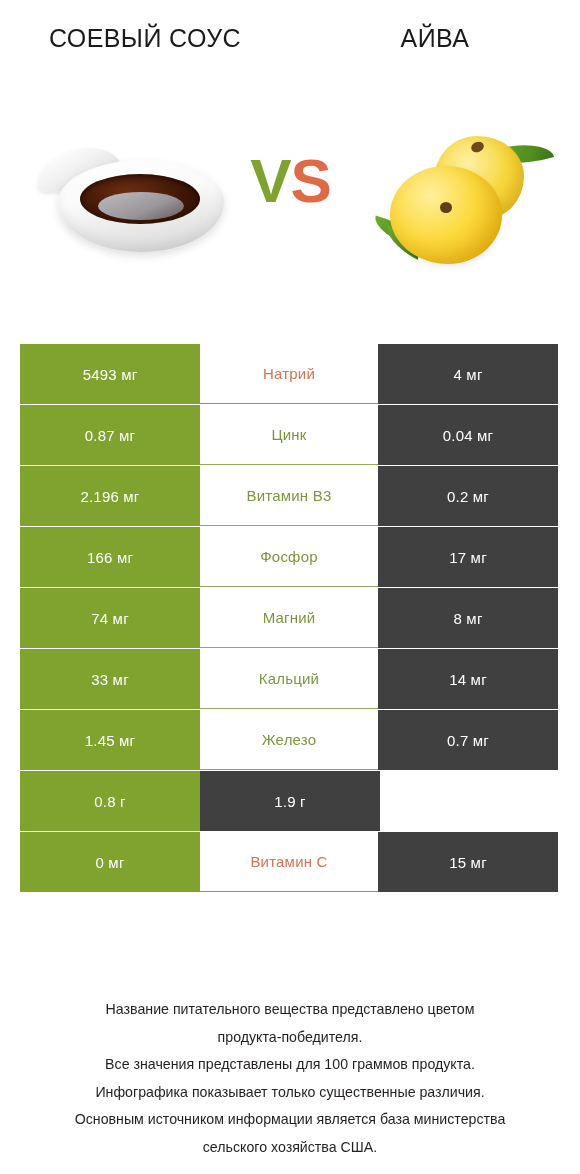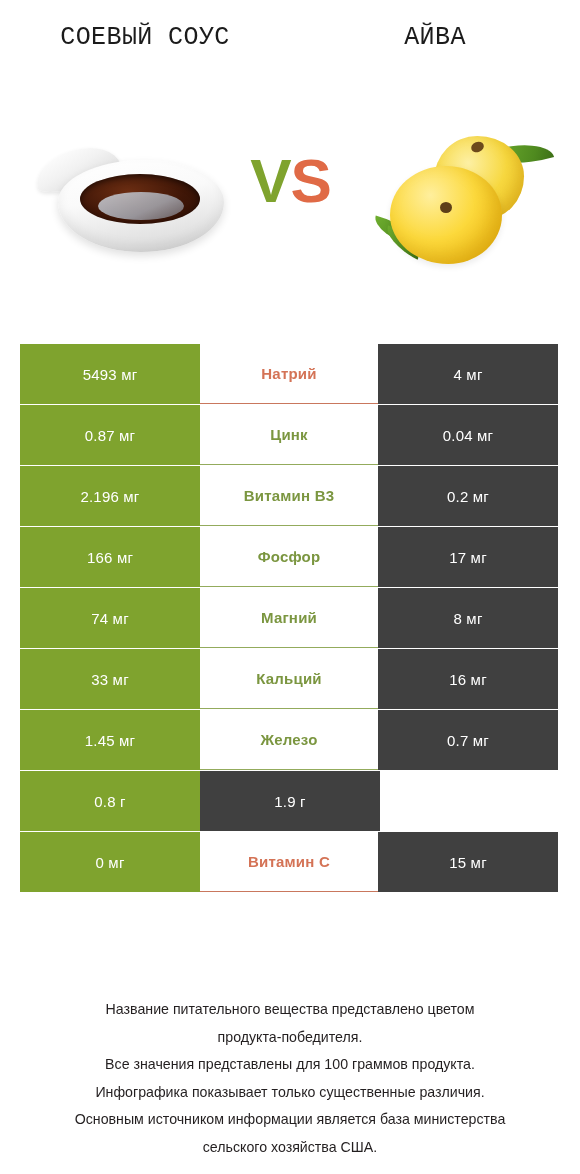--- a/index.html
+++ b/index.html
@@ -15,21 +15,20 @@
     position: relative;
   }
 
   
   .header {
     display: flex;
     width: 580px;
     height: 110px;
     box-sizing: border-box;
     padding-top: 22px;
-    font-family: Liberation Mono, monospace;
   }
   .header-col {
     flex: 1 1 50%;
     display: flex;
     align-items: flex-start;
     justify-content: center;
   }
   .prod-title {
     font-size: 25px;
     line-height: 32px;
@@ -212,21 +211,21 @@
   }
   .cell-right {
     width: 180px;
     background: #404040;
     color: #ffffff;
   }
   .cell-mid {
     width: 178px;
     background: #ffffff;
     font-size: 15px;
-    font-weight: 700;
+    font-weight: 400;
   }
   .cell-mid.win-green {
     color: #7b9640;
     border-bottom: 1px solid #93ab5c;
   }
   .cell-mid.win-orange {
     color: #d47356;
     border-bottom: 1px solid #c9775d;
   }
   .row:last-child .cell-mid.win-green  { border-bottom: 1px solid #93ab5c; }
@@ -309,21 +308,21 @@
       <div class="cell cell-right">17 мг</div>
     </div>
     <div class="row">
       <div class="cell cell-left">74 мг</div>
       <div class="cell cell-mid win-green">Магний</div>
       <div class="cell cell-right">8 мг</div>
     </div>
     <div class="row">
       <div class="cell cell-left">33 мг</div>
       <div class="cell cell-mid win-green">Кальций</div>
-      <div class="cell cell-right">16 мг</div>
+      <div class="cell cell-right">14 мг</div>
     </div>
     <div class="row">
       <div class="cell cell-left">1.45 мг</div>
       <div class="cell cell-mid win-green">Железо</div>
       <div class="cell cell-right">0.7 мг</div>
     </div>
     <div class="row">
       <div class="cell cell-left">0.8 г</div>
       <div class="cell cell-right">1.9 г</div>
     </div>

